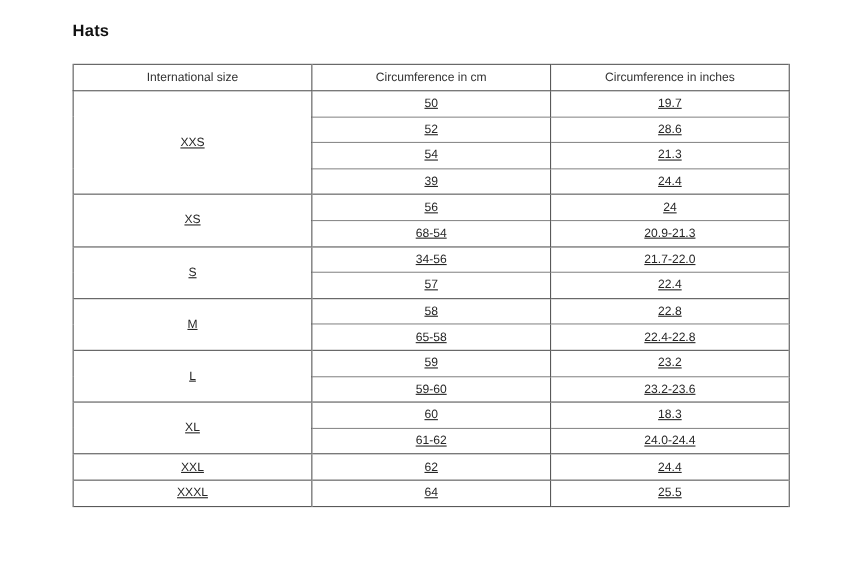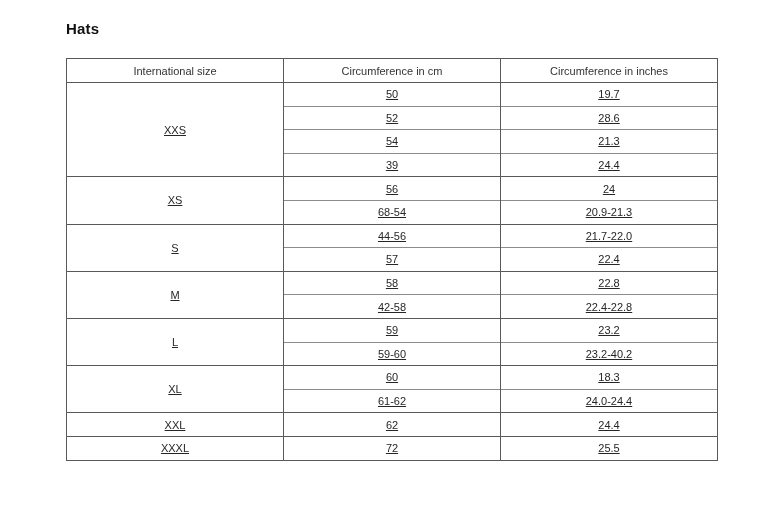--- a/index.html
+++ b/index.html
@@ -109,59 +109,59 @@
           <td class="size-cell" rowspan="2">XS</td>
           <td>56</td>
           <td>24</td>
         </tr>
         <tr>
           <td>68-54</td>
           <td>20.9-21.3</td>
         </tr>
         <tr class="group-start">
           <td class="size-cell" rowspan="2">S</td>
-          <td>44-56</td>
+          <td>34-56</td>
           <td>21.7-22.0</td>
         </tr>
         <tr>
           <td>57</td>
           <td>22.4</td>
         </tr>
         <tr class="group-start">
           <td class="size-cell" rowspan="2">M</td>
           <td>58</td>
           <td>22.8</td>
         </tr>
         <tr>
-          <td>42-58</td>
+          <td>65-58</td>
           <td>22.4-22.8</td>
         </tr>
         <tr class="group-start">
           <td class="size-cell" rowspan="2">L</td>
           <td>59</td>
           <td>23.2</td>
         </tr>
         <tr>
           <td>59-60</td>
-          <td>23.2-40.2</td>
+          <td>23.2-23.6</td>
         </tr>
         <tr class="group-start">
           <td class="size-cell" rowspan="2">XL</td>
           <td>60</td>
           <td>18.3</td>
         </tr>
         <tr>
           <td>61-62</td>
           <td>24.0-24.4</td>
         </tr>
         <tr class="group-start">
           <td class="size-cell" rowspan="1">XXL</td>
           <td>62</td>
           <td>24.4</td>
         </tr>
         <tr class="group-start">
           <td class="size-cell" rowspan="1">XXXL</td>
-          <td>72</td>
+          <td>64</td>
           <td>25.5</td>
         </tr>
       </tbody>
   </table>
 </div>
 
 </body></html>

